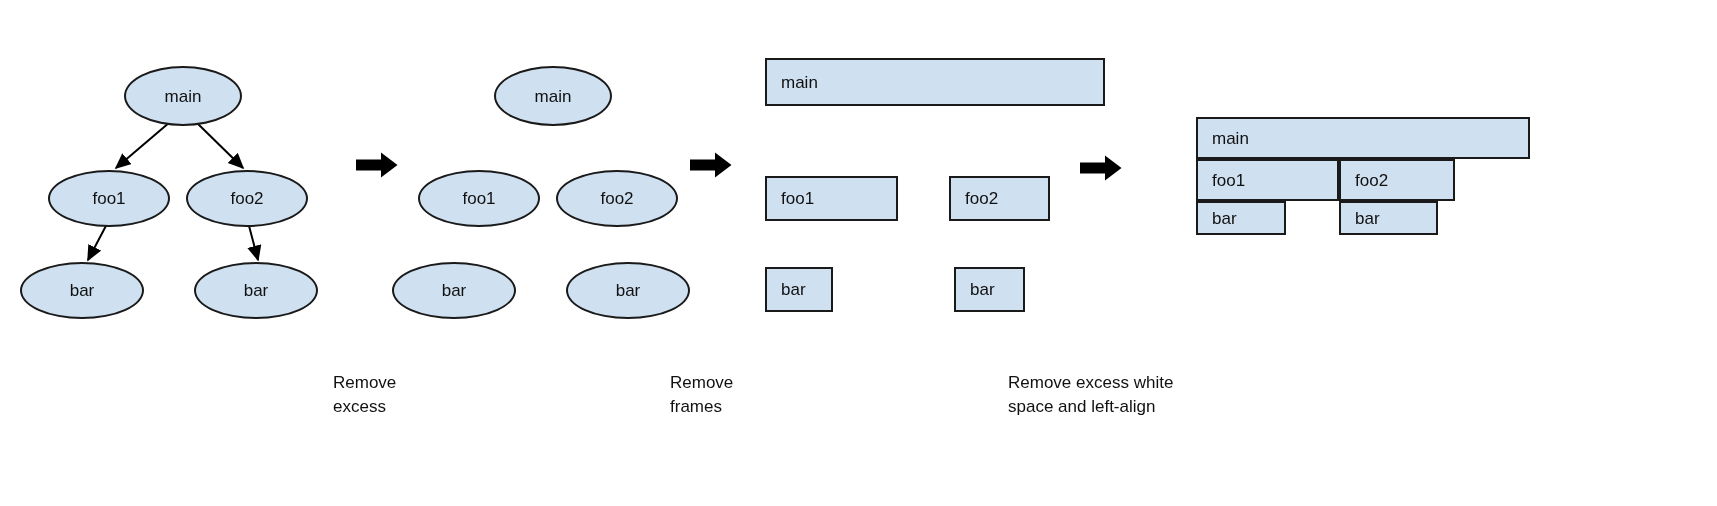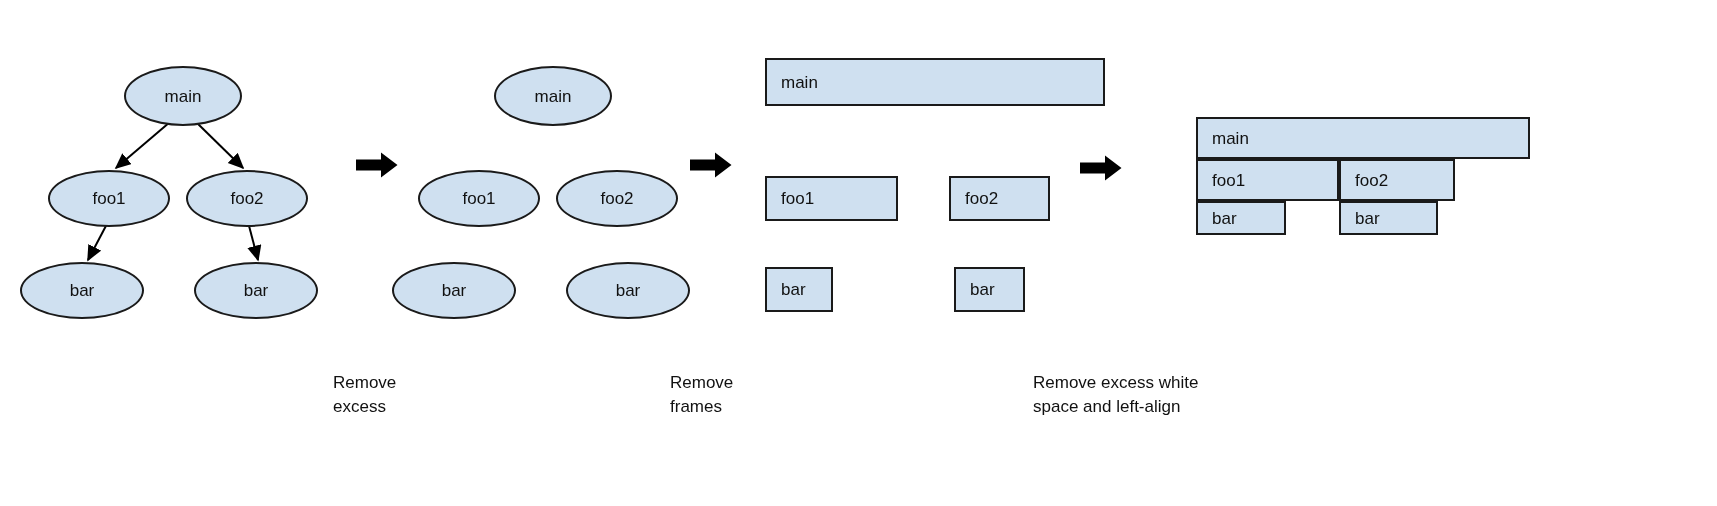--- a/index.html
+++ b/index.html
@@ -165,17 +165,17 @@
       </div>
       <div class="step-arrow" style="left: 1080px; top: 155px;">
         <svg viewBox="0 0 42 26" xmlns="http://www.w3.org/2000/svg">
           <path d="M0,7.5 L25,7.5 L25,0.5 L41.5,13 L25,25.5 L25,18.5 L0,18.5 Z" fill="#000000"></path>
         </svg>
       </div>
       <div class="caption" style="left: 333px; top: 371px; color: rgb(17, 17, 17);">Remove
 excess</div>
       <div class="caption" style="left: 670px; top: 371px; color: rgb(17, 17, 17);">Remove
 frames</div>
-      <div class="caption" style="left: 1008px; top: 371px; color: rgb(17, 17, 17); margin-left: 25px;">Remove excess white
+      <div class="caption" style="left: 1008px; top: 371px; color: rgb(17, 17, 17);">Remove excess white
 space and left-align</div>
     </div>
 
 </div>
 
 </body></html>

